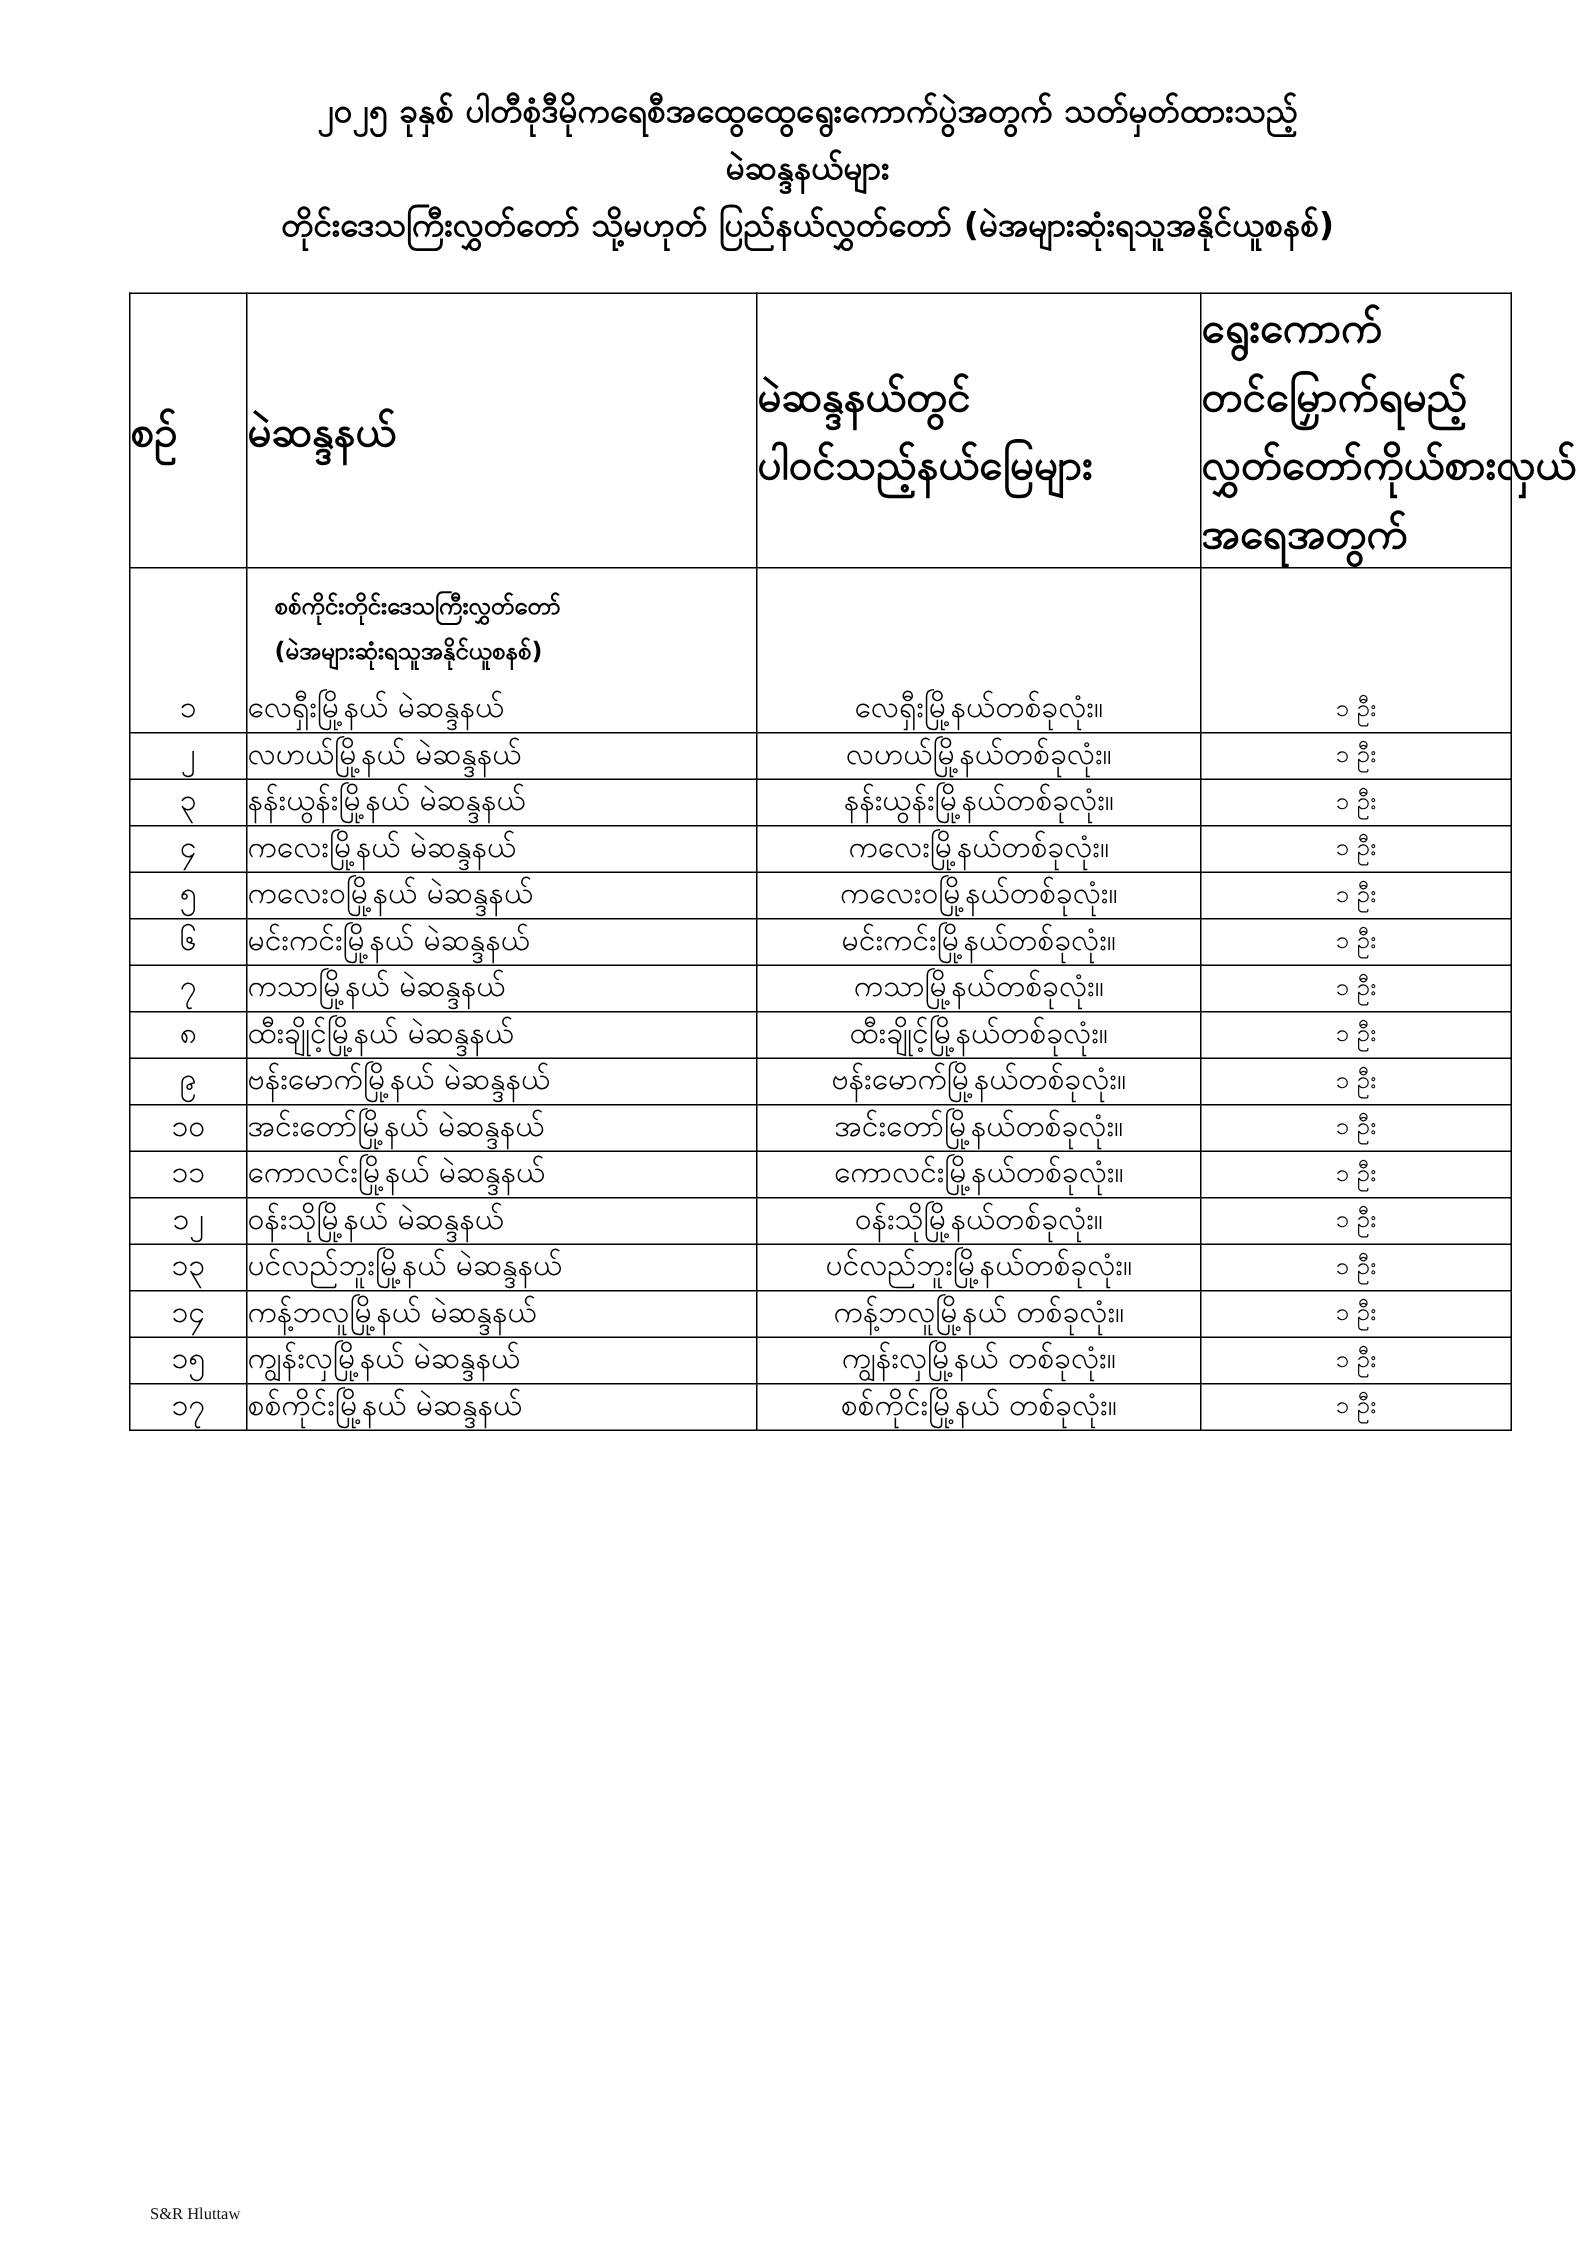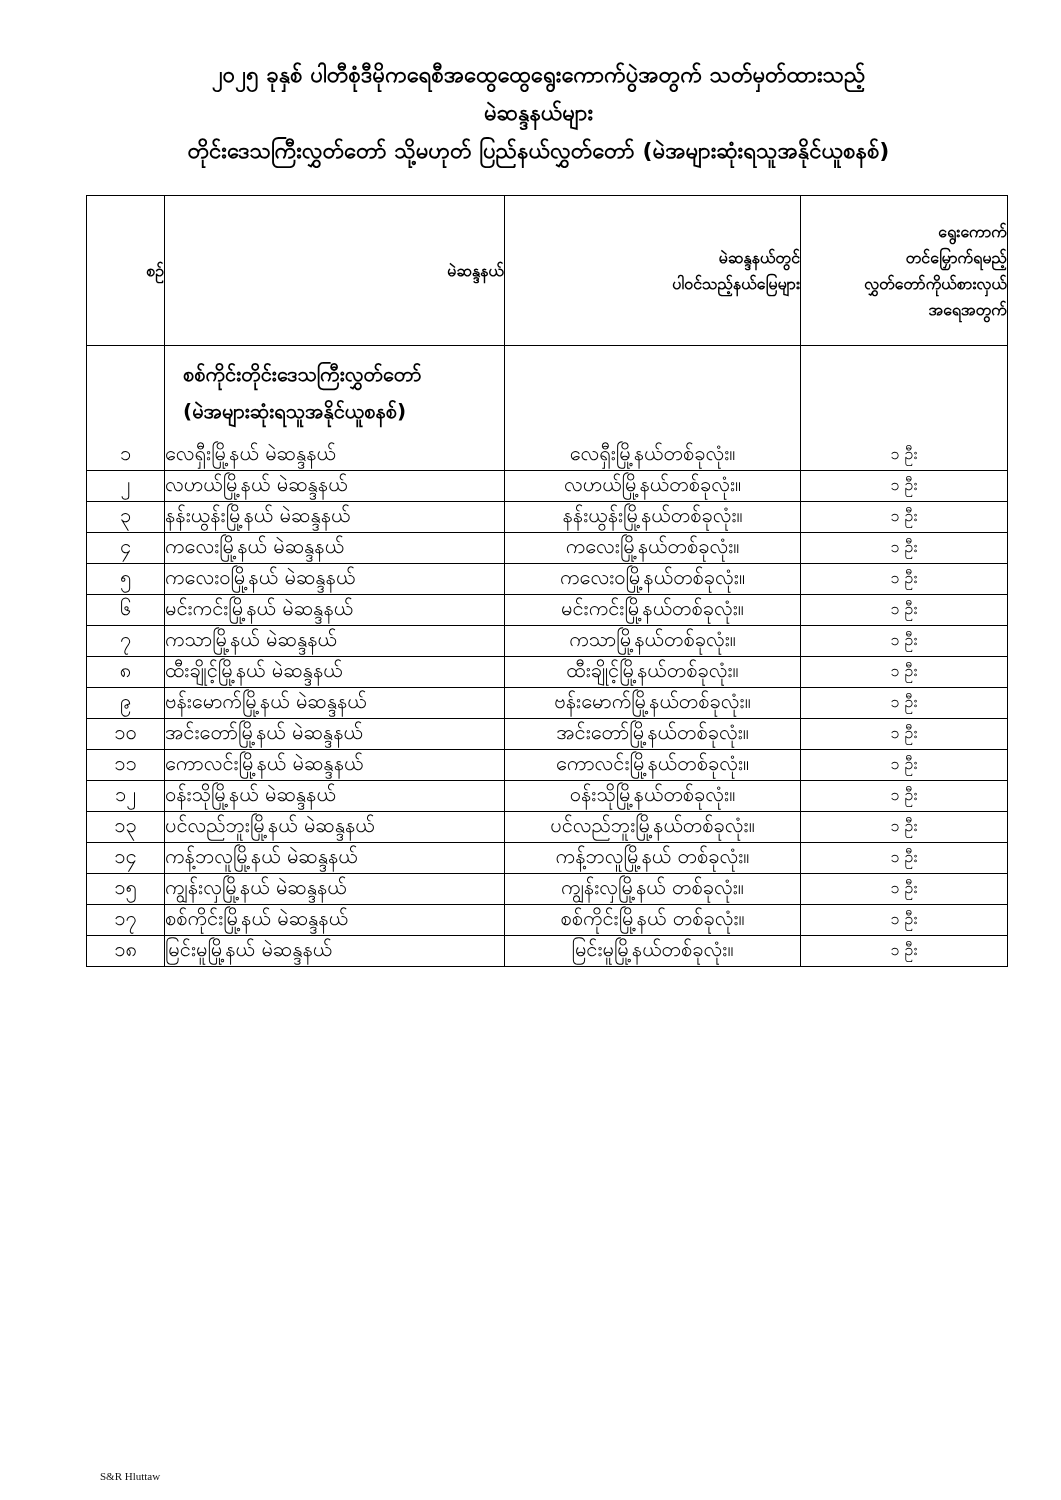--- a/index.html
+++ b/index.html
@@ -43,23 +43,23 @@
     border: 1.6px solid #000000;
     padding: 0;
     vertical-align: middle;
   }
   col.c-no    { width: 78px; }
   col.c-name  { width: 340px; }
   col.c-area  { width: 296px; }
   col.c-count { width: 207px; }
 
   thead th {
-    text-align: right;
+    text-align: left;
     font-weight: bold;
-    font-size: 16px;
+    font-size: 28px;
     line-height: 1.62;
     padding: 14px 6px;
     height: 150px;
     box-sizing: border-box;
   }
   thead th .hline { display: block; white-space: nowrap; }
 
   td.cell-no {
     text-align: center;
     font-size: 20px;
@@ -76,21 +76,21 @@
     padding: 7px 0 7px 16px;
   }
   td.cell-count {
     text-align: center;
     font-size: 16px;
     padding: 7px 4px;
   }
   tr.region-row td.region-head {
     text-align: left;
     font-weight: bold;
-    font-size: 20px;
+    font-size: 16px;
     line-height: 1.85;
     padding: 10px 0 10px 18px;
     border-bottom: none;
   }
   tr.region-row td.blank-cell {
     border-bottom: none;
   }
   tr.first-data-row td.cell-area,
   tr.first-data-row td.cell-count,
   tr.first-data-row td.cell-no {
@@ -243,23 +243,17 @@
           <td class="cell-name">ကျွန်းလှမြို့နယ် မဲဆန္ဒနယ်</td>
           <td class="cell-area">ကျွန်းလှမြို့နယ် တစ်ခုလုံး။</td>
           <td class="cell-count">၁ ဦး</td>
         </tr>
         <tr>
           <td class="cell-no">၁၇</td>
           <td class="cell-name">စစ်ကိုင်းမြို့နယ် မဲဆန္ဒနယ်</td>
           <td class="cell-area">စစ်ကိုင်းမြို့နယ် တစ်ခုလုံး။</td>
           <td class="cell-count">၁ ဦး</td>
         </tr>
-        <tr>
-          <td class="cell-no">၁၈</td>
-          <td class="cell-name">မြင်းမူမြို့နယ် မဲဆန္ဒနယ်</td>
-          <td class="cell-area">မြင်းမူမြို့နယ်တစ်ခုလုံး။</td>
-          <td class="cell-count">၁ ဦး</td>
-        </tr>
       </tbody>
   </table>
 
   <div class="footer-note">S&amp;R Hluttaw</div>
 </div>
 
 </body></html>

